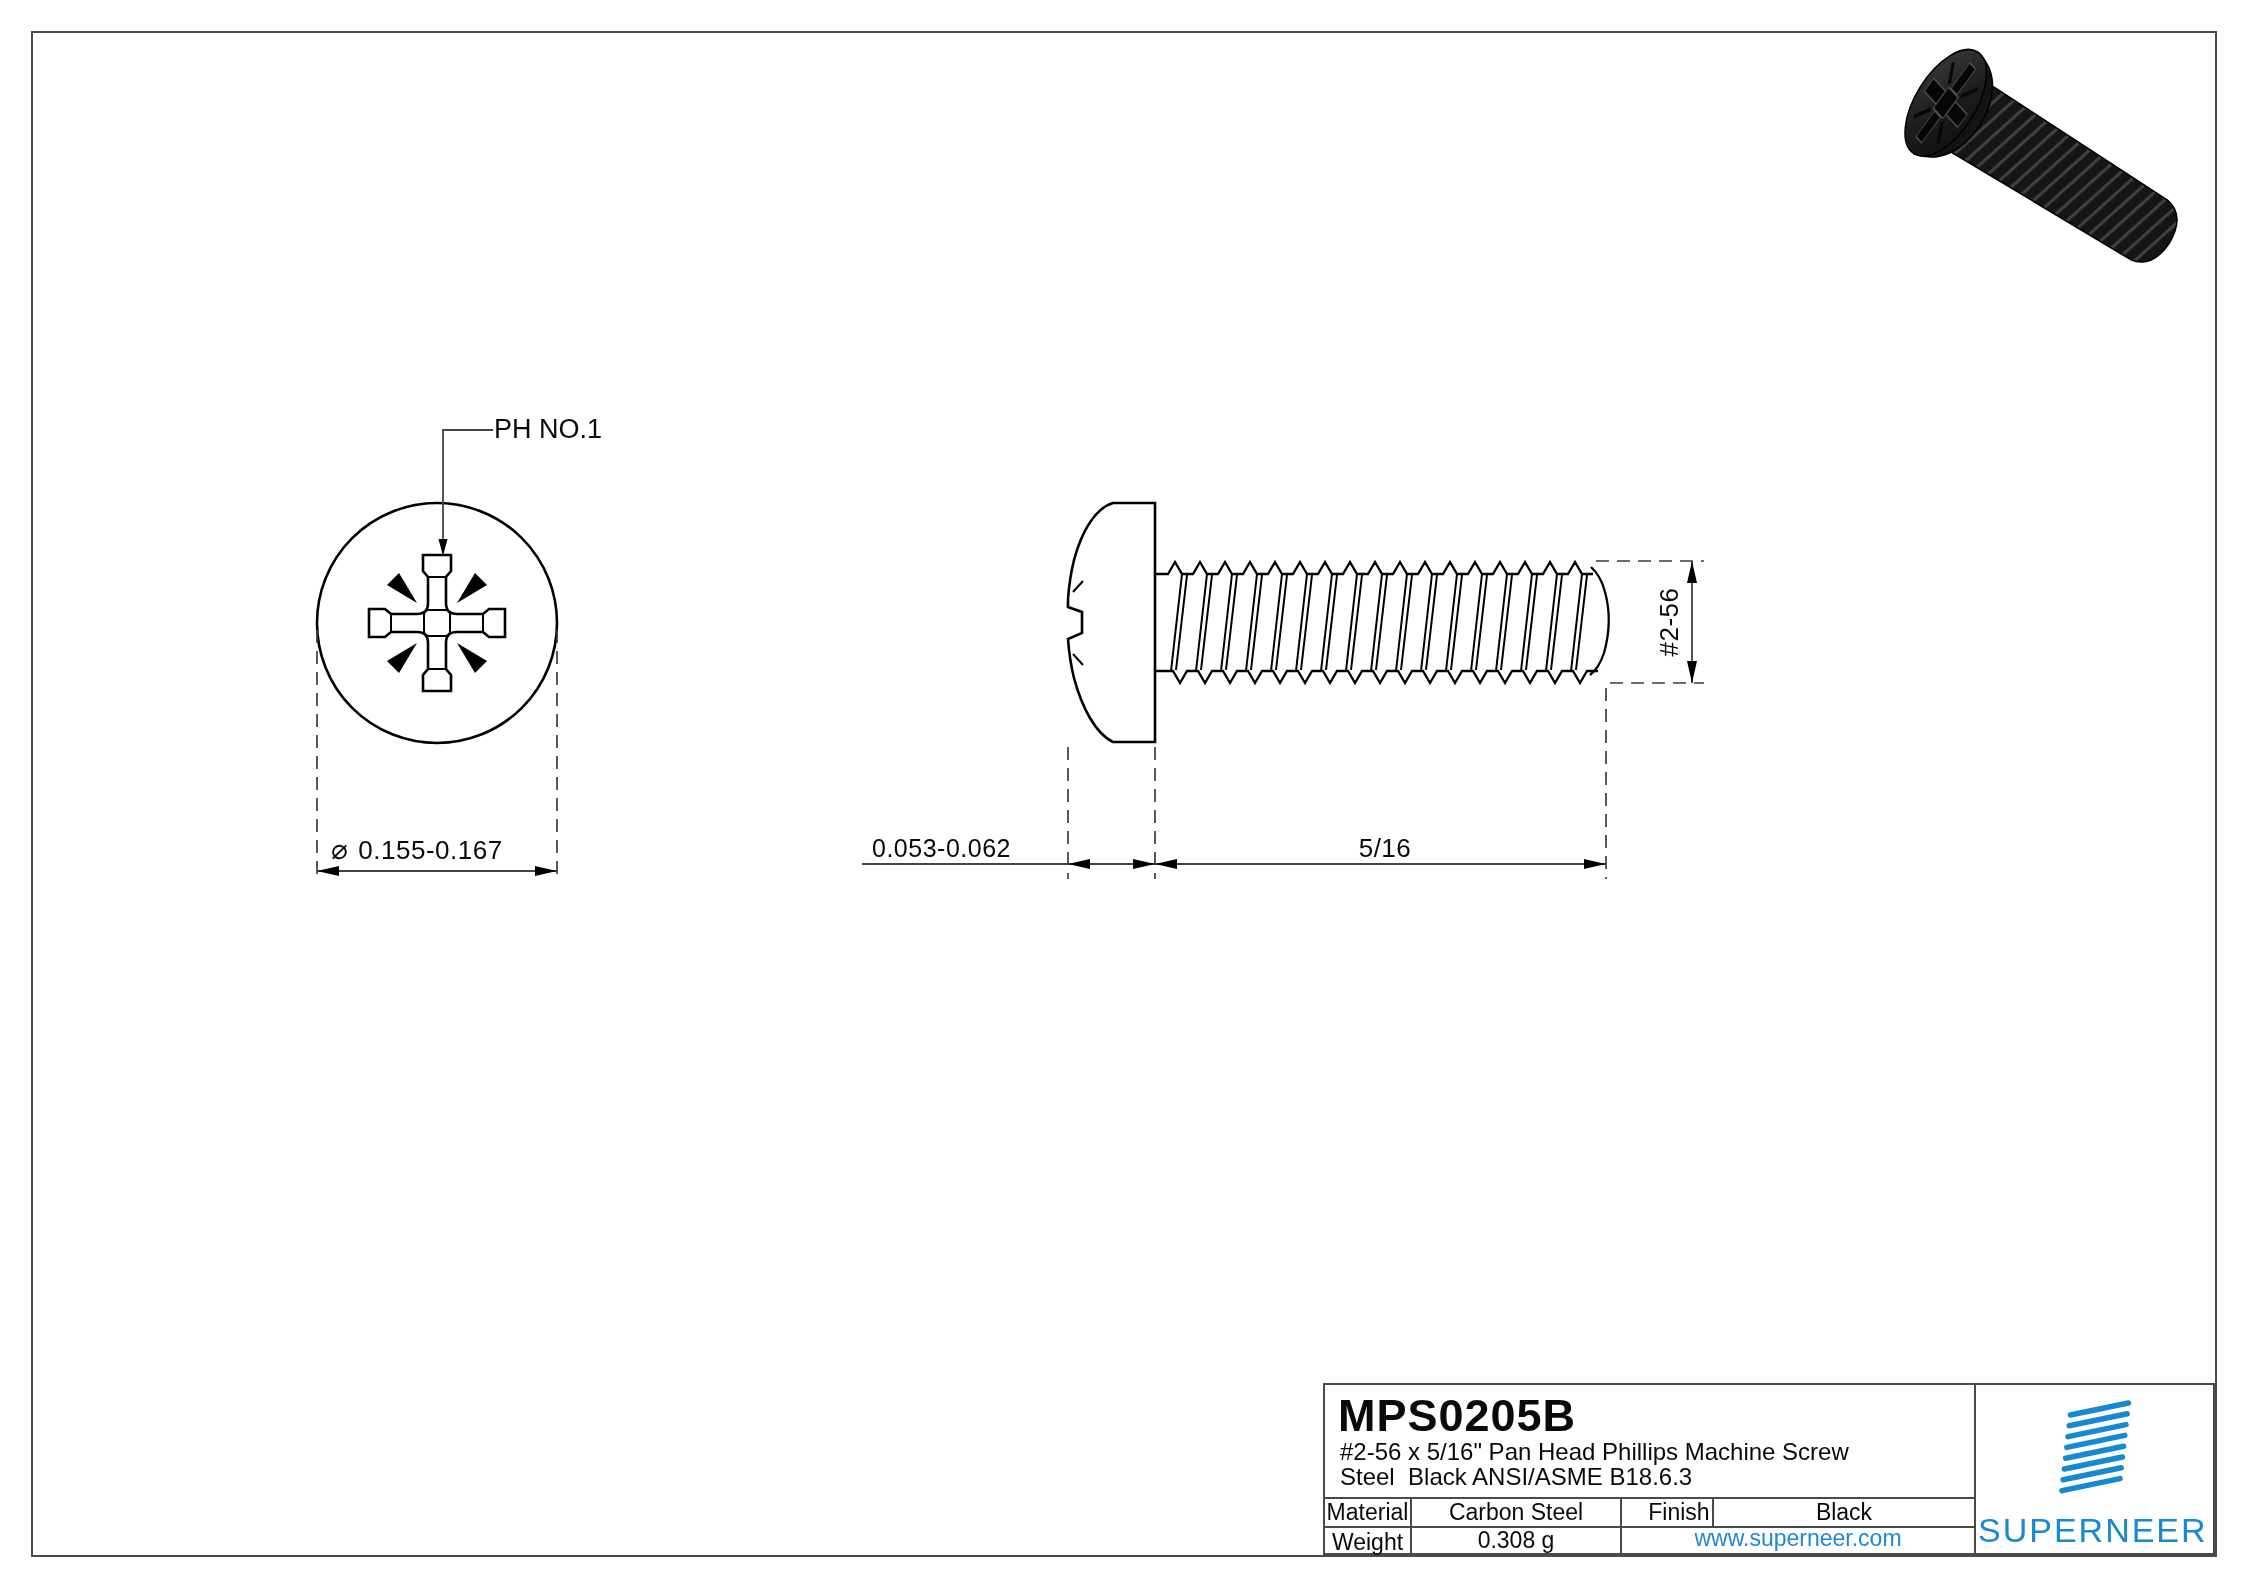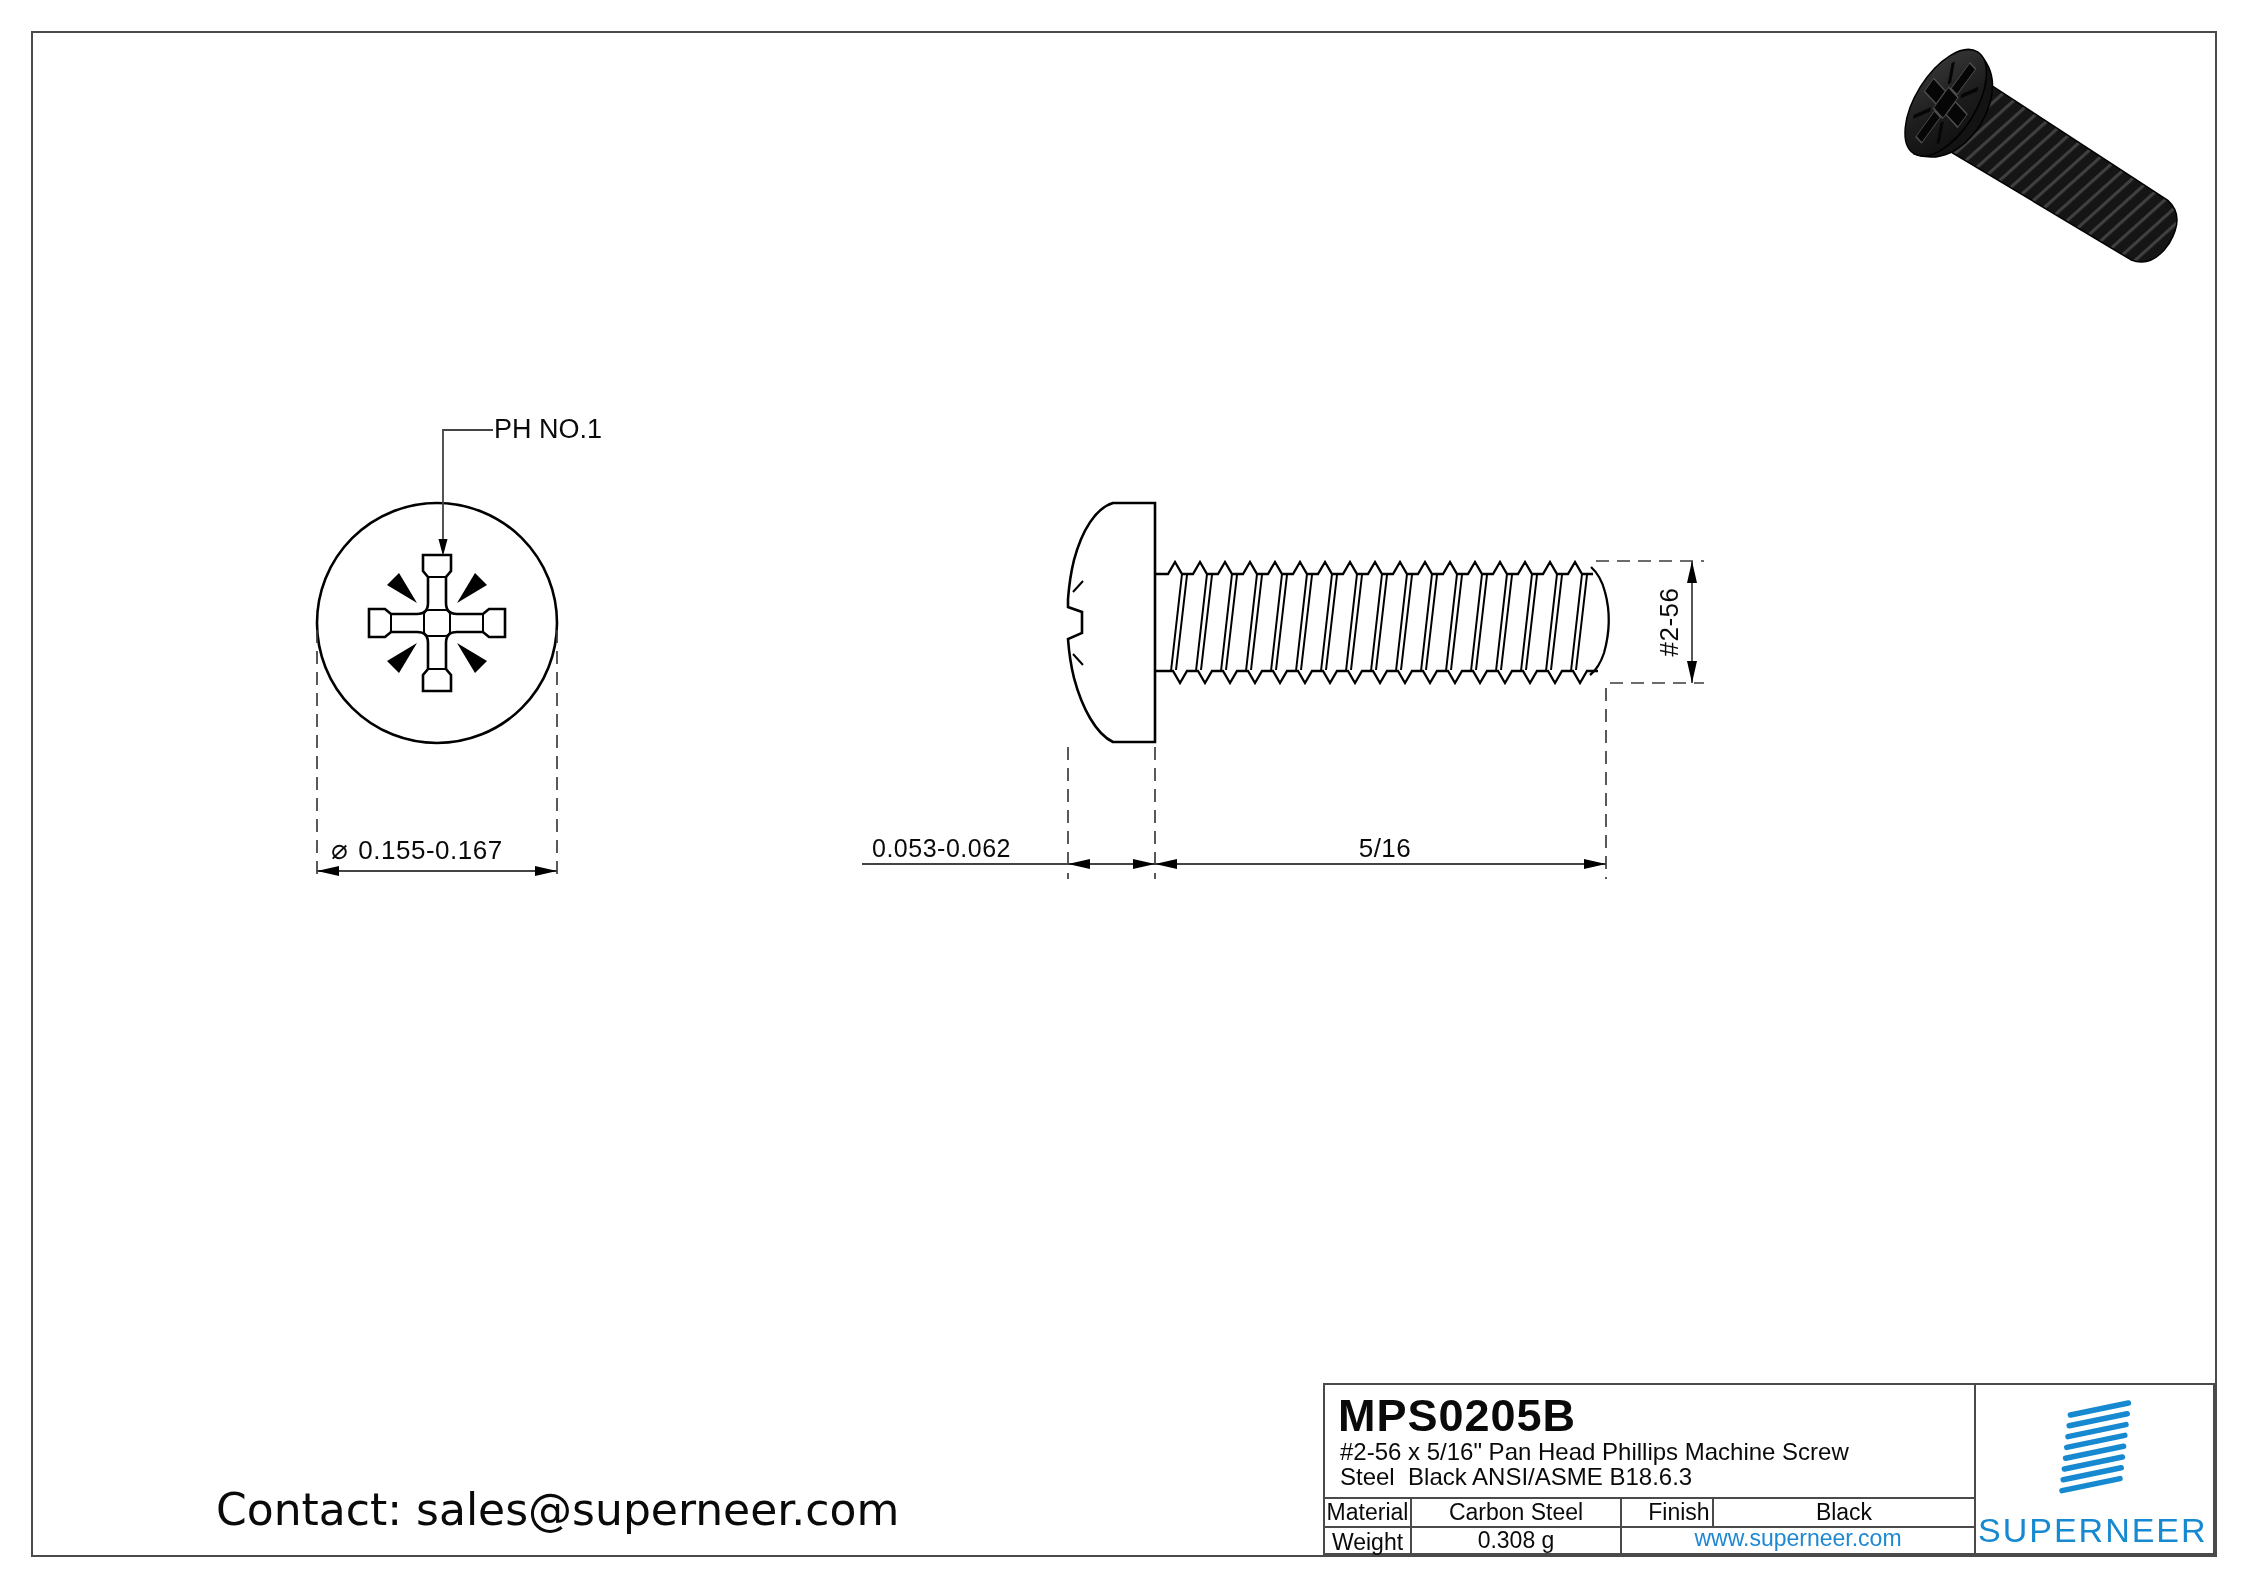--- a/index.html
+++ b/index.html
@@ -158,15 +158,14 @@
     <div class="cell" style="left:297px;top:114px;width:114px;height:27px;">Finish</div>
     <div class="cell" style="left:389px;top:114px;width:260px;height:27px;border-radius:8px;">Black</div>
 
     <div class="cell" style="left:0;top:143px;width:85px;height:29px;">Weight</div>
     <div class="cell" style="left:87px;top:143px;width:208px;height:25px;">0.308 g</div>
     <div class="cell weblink" style="left:297px;top:143px;width:352px;height:20px;">www.superneer.com</div>
 
     <div class="brandname">SUPERNEER</div>
   </div>
 
-  <div class="lbl contact">Contact: sales@superneer.com</div>
 
 </div>
 
 </body></html>

